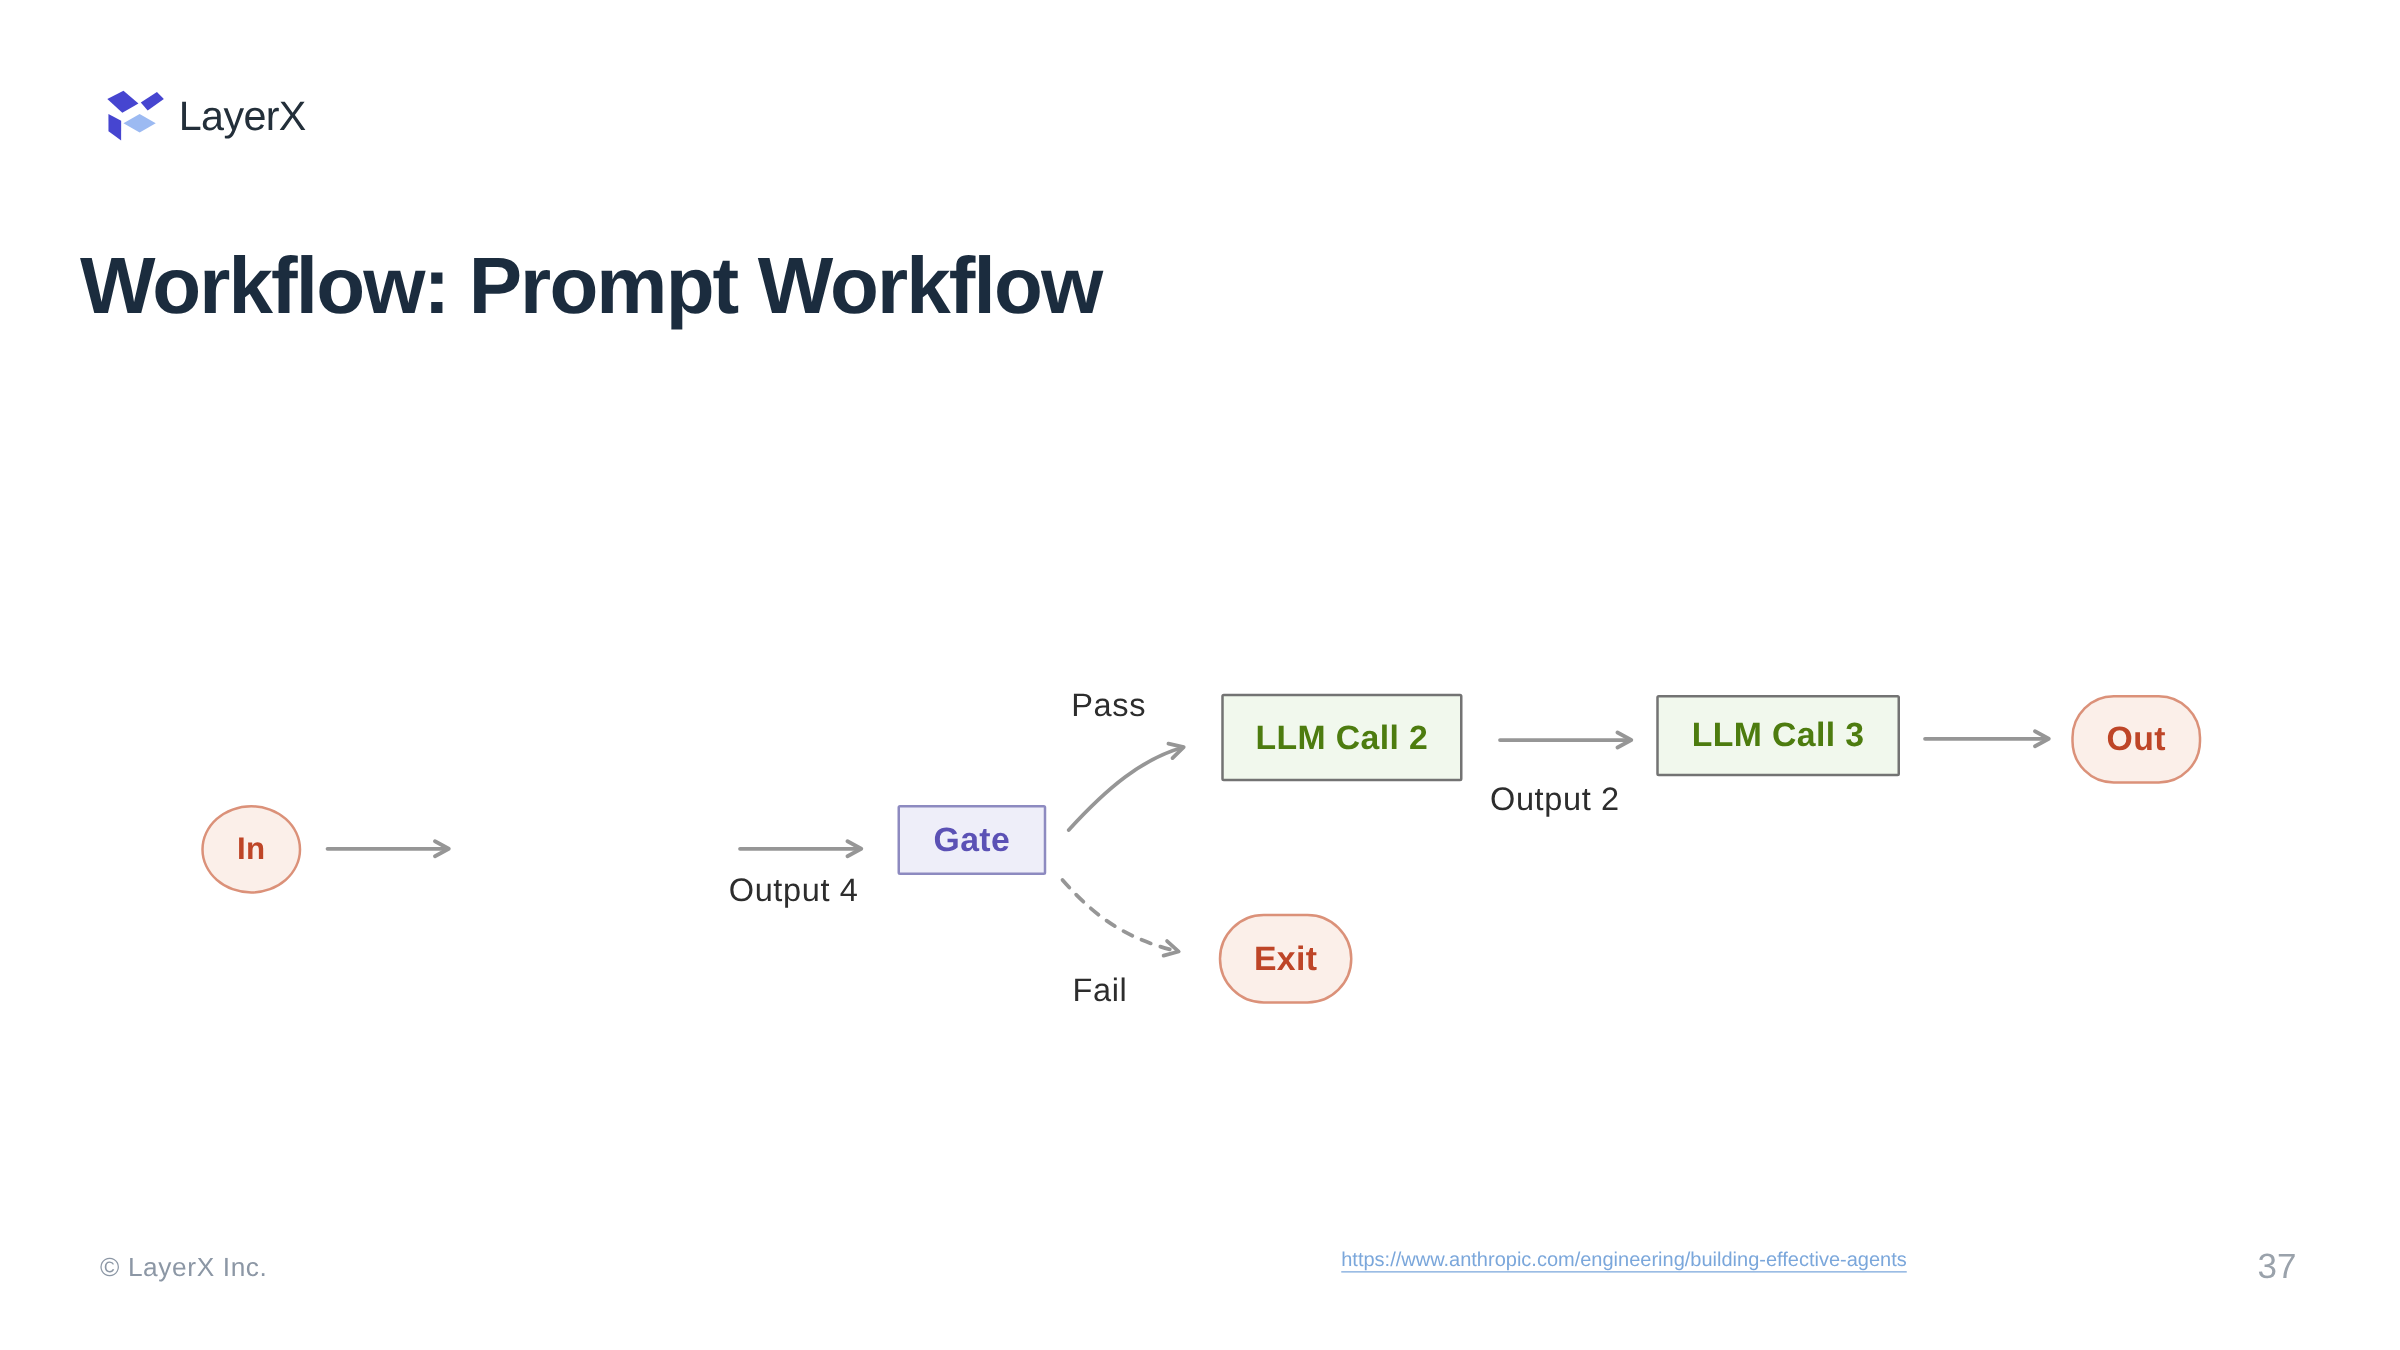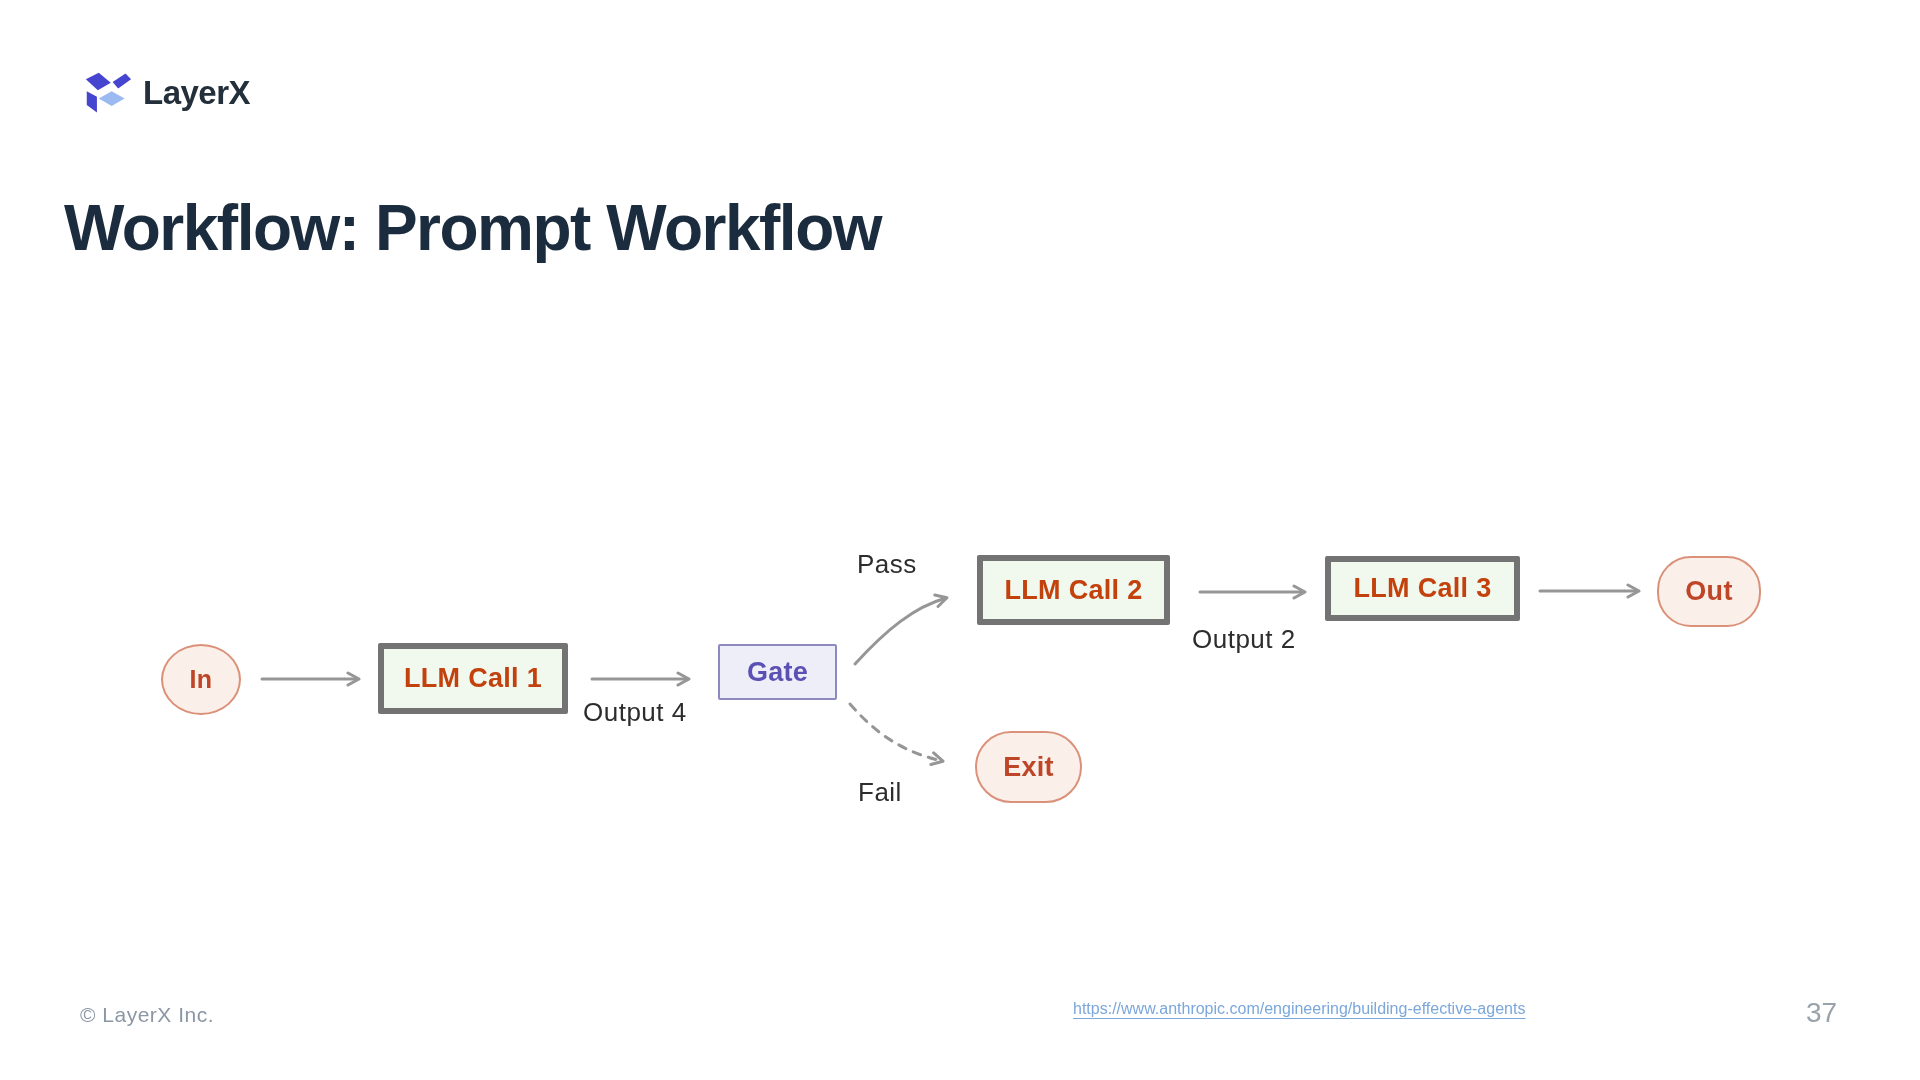--- a/index.html
+++ b/index.html
@@ -3,34 +3,34 @@
 <meta charset="utf-8">
 <style>
   html,body{margin:0;padding:0;background:#ffffff;}
   .slide{
     position:relative;width:1920px;height:1080px;background:#ffffff;
     font-family:"Liberation Sans",sans-serif;overflow:hidden;
   }
   
   .logo{position:absolute;left:84px;top:70px;display:flex;align-items:center;gap:11px;}
   .logo svg{width:48px;height:46px;display:block;}
-  .logo-text{font-size:33px;font-weight:bold;color:#232F3A;letter-spacing:-0.5px;}
+  .logo-text{font-size:33px;font-weight:normal;color:#232F3A;letter-spacing:-0.5px;}
   
   .title{
     position:absolute;left:64px;top:192px;margin:0;
     font-size:64px;line-height:1.15;font-weight:bold;letter-spacing:-1.5px;color:#1B2C3E;
   }
   
   .diagram{position:absolute;inset:0;}
   .edges{position:absolute;left:0;top:0;width:1920px;height:1080px;pointer-events:none;}
   .node{
     position:absolute;box-sizing:border-box;display:flex;align-items:center;justify-content:center;
     font-weight:bold;font-size:27px;letter-spacing:0.3px;border-radius:2px;
   }
-  .node.process{background:#F1F8ED;border:6px solid #737373;color:#c2410c;}
+  .node.process{background:#F1F8ED;border:2px solid #737373;color:#4d7c0f;}
   .node.gate{background:#EEEEF9;border:2px solid #8D8AC0;color:#5B51B5;}
   .node.terminal{background:#FBEFE9;border:2px solid #DB9179;color:#BE4527;}
   .node.pill{border-radius:36px;}
   .node.circle{border-radius:50%;font-size:25px;}
   .edge-label{
     position:absolute;font-size:26px;color:#2D2D2D;letter-spacing:0.5px;white-space:nowrap;
   }
   
   .footer-copy{position:absolute;left:80px;top:1003px;font-size:21px;color:#8C97A5;letter-spacing:0.5px;}
   .footer-link{
@@ -69,21 +69,20 @@
         <line x1="592" y1="679" x2="688" y2="679" marker-end="url(#arrowhead)"></line>
         <path d="M 855,664 C 886,630 914,607 946,598" marker-end="url(#arrowhead)"></path>
         <line x1="1200" y1="592" x2="1304" y2="592" marker-end="url(#arrowhead)"></line>
         <line x1="1540" y1="591" x2="1638" y2="591" marker-end="url(#arrowhead)"></line>
         <path d="M 850,704 C 878,736 904,752 942,761" stroke-dasharray="8 8" marker-end="url(#arrowhead)"></path>
       </g>
     </svg>
 
     <div class="node terminal circle" style="left:161px;top:644px;width:80px;height:71px;">In</div>
 
-    <div class="node process" style="left:378px;top:643px;width:190px;height:71px;">LLM Call 1</div>
 
     <div class="node gate" style="left:718px;top:644px;width:119px;height:56px;">Gate</div>
 
     <div class="node process" style="left:977px;top:555px;width:193px;height:70px;">LLM Call 2</div>
 
     <div class="node process" style="left:1325px;top:556px;width:195px;height:65px;">LLM Call 3</div>
 
     <div class="node terminal pill" style="left:1657px;top:556px;width:104px;height:71px;border-radius:34px;">Out</div>
 
     <div class="node terminal pill" style="left:975px;top:731px;width:107px;height:72px;text-align:right;">Exit</div>

